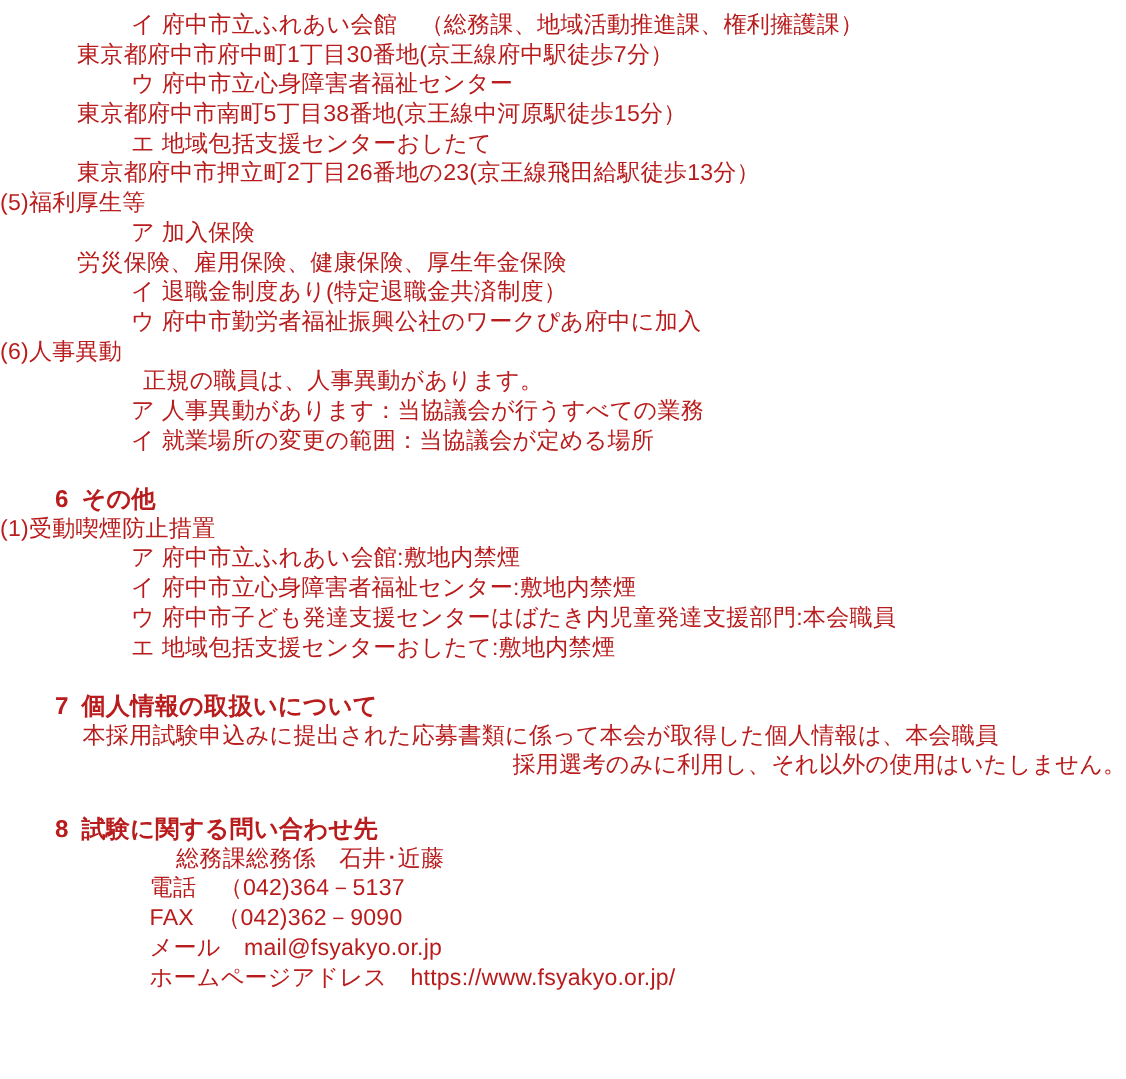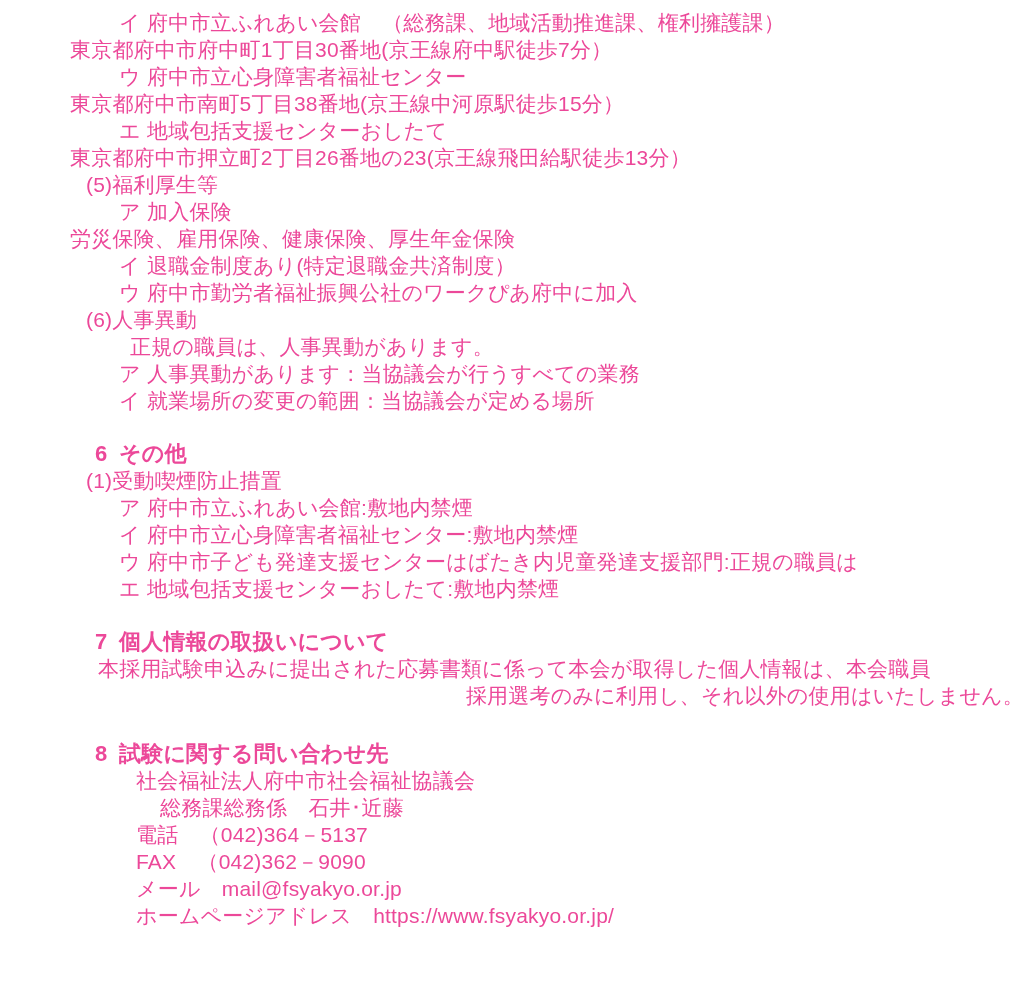--- a/index.html
+++ b/index.html
@@ -6,40 +6,40 @@
     margin: 0;
     padding: 0;
     background: #ffffff;
   }
   .page {
     position: relative;
     width: 1024px;
     height: 932px;
     box-sizing: border-box;
     background: #ffffff;
-    color: #ec4899;
+    color: #b91c1c;
     font-family: "Liberation Sans", "DejaVu Sans", sans-serif;
     font-size: 21px;
     padding-top: 9px;
     overflow: hidden;
   }
   .line {
     line-height: 27px;
     white-space: pre;
     letter-spacing: 0.2px;
   }
   
   .kana        { padding-left: 119px; }
   .kana .label { display: inline-block; width: 28px; }
   .addr        { padding-left: 70px; }
-  .paren       { padding-left: 86px;  }
+  .paren       {  }
   .body-indent { padding-left: 130px; }
-  .heading     { padding-left: 95px; font-weight: bold; font-size: 22px; }
+  .heading     { padding-left: 50px; font-weight: bold; font-size: 22px; }
   .heading .label { display: inline-block; width: 24px; font-weight: bold; }
-  .para1       { padding-left: 98px; }
+  .para1       { padding-left: 75px; }
   .para2       { padding-left: 98px; text-align: right;  }
   .contact     { padding-left: 136px; }
   .contact2    { padding-left: 160px; }
   .blank       { height: 26px; }
   .blank-lg    { height: 31px; }
 </style>
 </head>
 <body>
 
 <div class="page">
@@ -57,28 +57,27 @@
       <div class="line kana"><span class="label">ウ</span><span>府中市勤労者福祉振興公社のワークぴあ府中に加入</span></div>
       <div class="line paren"><span>(6)人事異動</span></div>
       <div class="line body-indent"><span>正規の職員は、人事異動があります。</span></div>
       <div class="line kana"><span class="label">ア</span><span>人事異動があります：当協議会が行うすべての業務</span></div>
       <div class="line kana"><span class="label">イ</span><span>就業場所の変更の範囲：当協議会が定める場所</span></div>
       <div class="line blank"></div>
       <div class="line heading"><span class="label">6</span><span>その他</span></div>
       <div class="line paren"><span>(1)受動喫煙防止措置</span></div>
       <div class="line kana"><span class="label">ア</span><span>府中市立ふれあい会館:敷地内禁煙</span></div>
       <div class="line kana"><span class="label">イ</span><span>府中市立心身障害者福祉センター:敷地内禁煙</span></div>
-      <div class="line kana"><span class="label">ウ</span><span>府中市子ども発達支援センターはばたき内児童発達支援部門:正規の職員は</span></div>
+      <div class="line kana"><span class="label">ウ</span><span>府中市子ども発達支援センターはばたき内児童発達支援部門:本会職員</span></div>
       <div class="line kana"><span class="label">エ</span><span>地域包括支援センターおしたて:敷地内禁煙</span></div>
       <div class="line blank"></div>
       <div class="line heading"><span class="label">7</span><span>個人情報の取扱いについて</span></div>
       <div class="line para1"><span>本採用試験申込みに提出された応募書類に係って本会が取得した個人情報は、本会職員</span></div>
       <div class="line para2"><span>採用選考のみに利用し、それ以外の使用はいたしません。</span></div>
       <div class="line blank-lg"></div>
       <div class="line heading"><span class="label">8</span><span>試験に関する問い合わせ先</span></div>
-      <div class="line contact"><span>社会福祉法人府中市社会福祉協議会</span></div>
       <div class="line contact2"><span>総務課総務係　石井･近藤</span></div>
       <div class="line contact"><span>電話　（042)364－5137</span></div>
       <div class="line contact"><span>FAX　（042)362－9090</span></div>
       <div class="line contact"><span>メール　mail@fsyakyo.or.jp</span></div>
       <div class="line contact"><span>ホームページアドレス　https://www.fsyakyo.or.jp/</span></div>
     </div>
 </div>
 
 </body></html>

